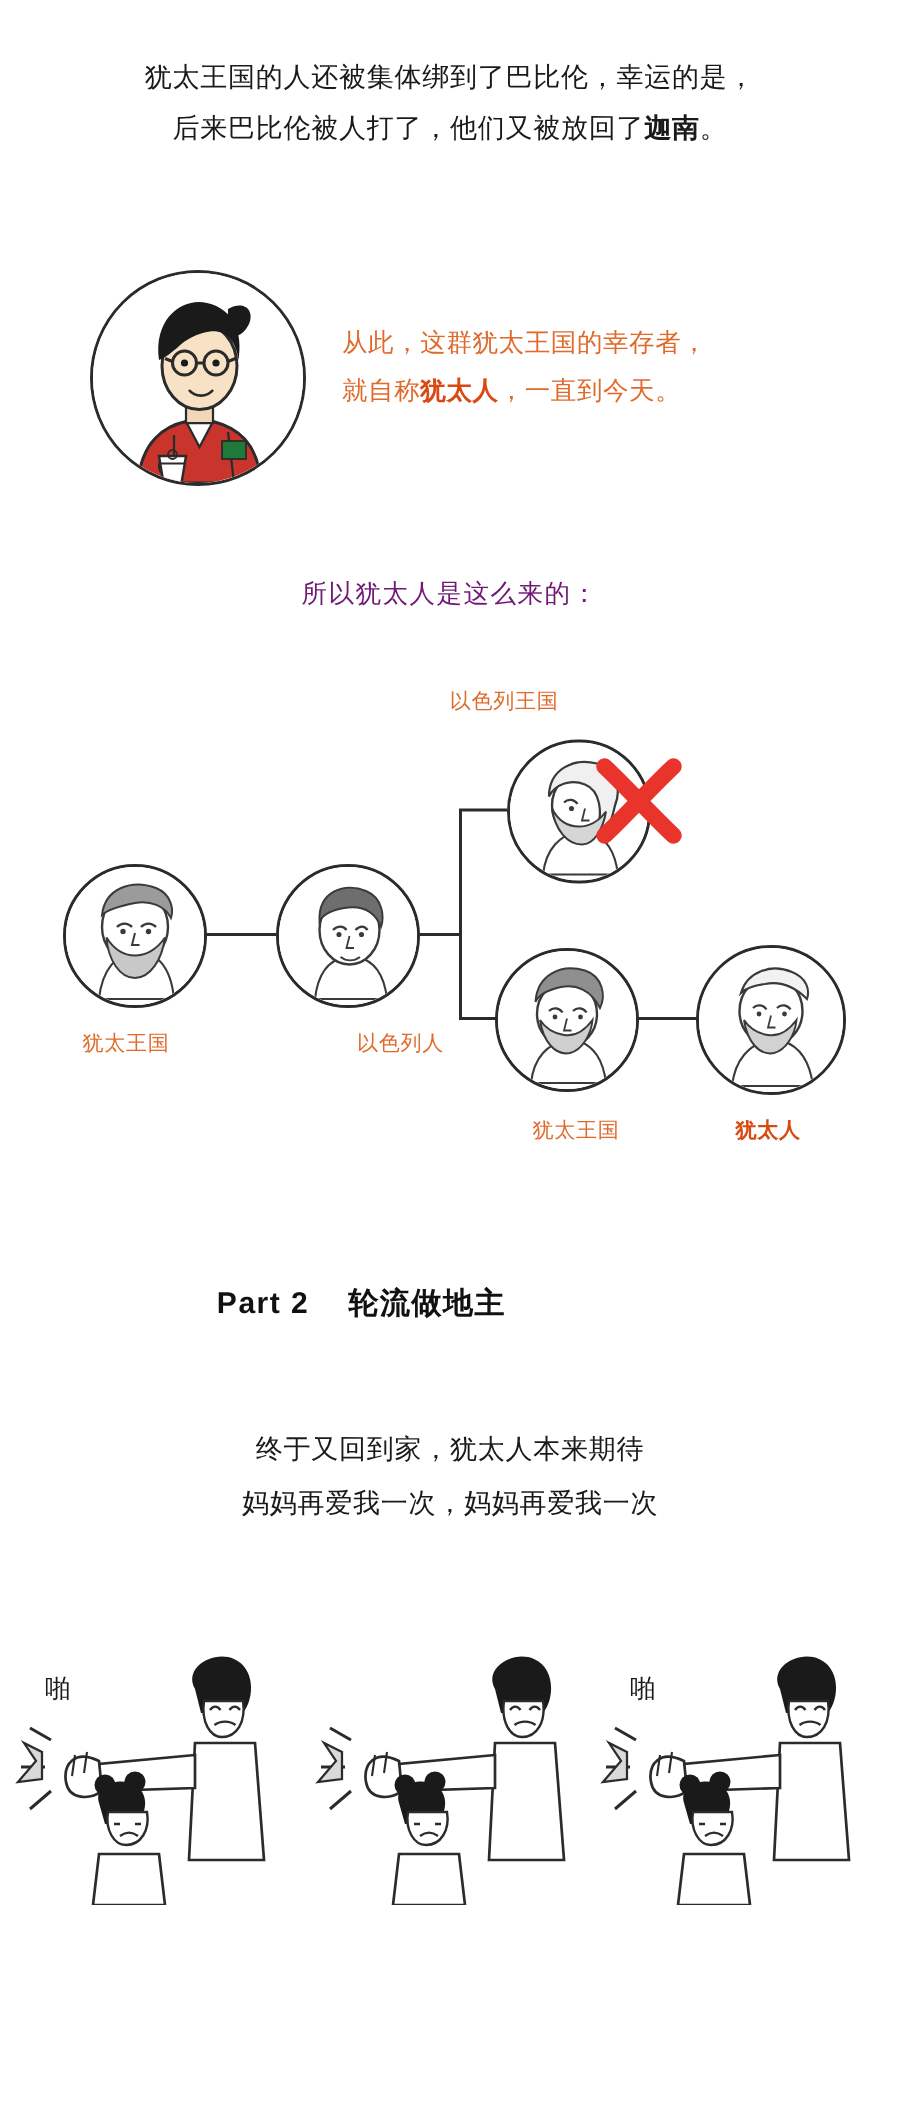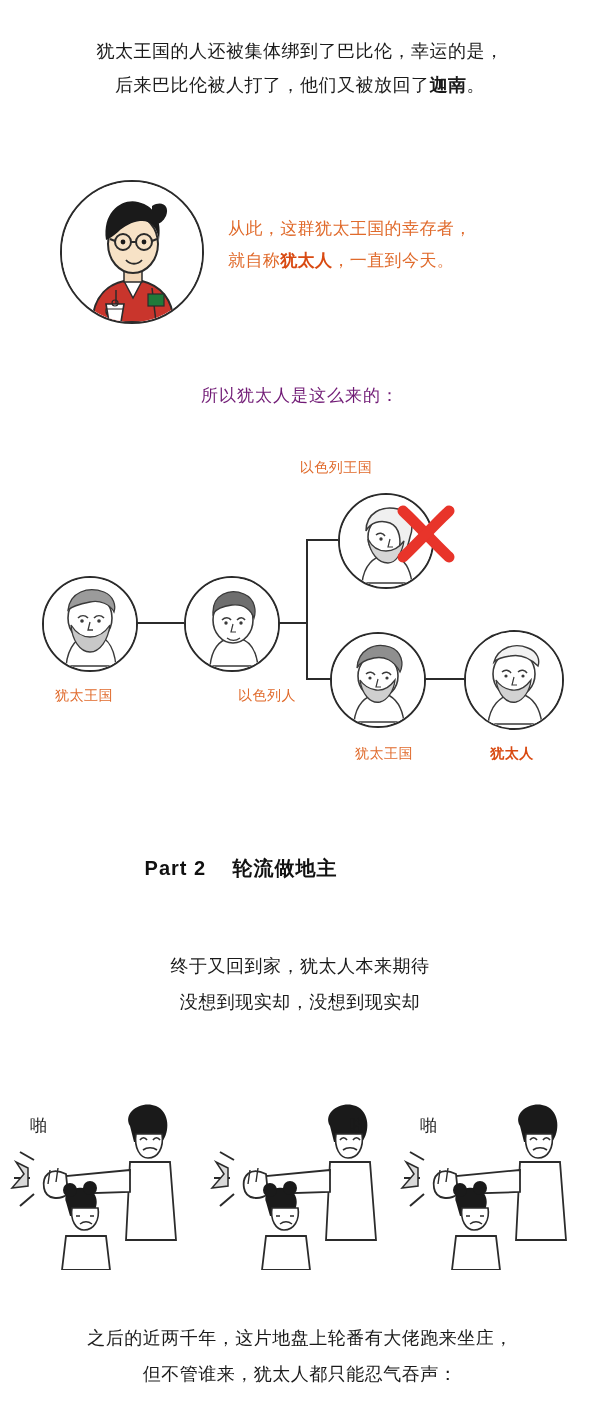--- a/index.html
+++ b/index.html
@@ -330,21 +330,21 @@
   </div>
 
   <div class="part-title">
     <span>Part 2</span>
     &nbsp;&nbsp;
     <span>轮流做地主</span>
   </div>
 
   <div class="mid-para">
     <span class="linerow">终于又回到家，犹太人本来期待</span>
-    <span class="linerow">没想到现实却，没想到现实却</span>
+    <span class="linerow">妈妈再爱我一次，妈妈再爱我一次</span>
   </div>
 
   <div class="comic">
 
     <div class="comic-panel" style="left:10px;">
       <svg viewBox="0 0 200 180" width="200" height="180">
         <rect width="200" height="180" fill="#fff"></rect>
 
         <path d="M120 36 C112 22 132 10 146 16 C160 22 160 42 152 52 L124 52 Z" fill="#1a1a1a"></path>
         <path d="M126 44 C124 58 130 68 138 68 C148 68 154 58 152 44 Z" fill="#fff" stroke="#2b2b2b" stroke-width="1.6"></path>
@@ -415,18 +415,14 @@
         <circle cx="80" cy="98" r="7" fill="#1a1a1a"></circle>
         <path d="M62 118 C60 130 66 140 74 140 C84 140 90 130 88 118 Z" fill="#fff" stroke="#2b2b2b" stroke-width="1.6"></path>
         <path d="M66 126 L70 126 M80 126 L84 126" stroke="#2b2b2b" stroke-width="1.6"></path>
         <path d="M70 134 C74 131 78 131 82 134" stroke="#2b2b2b" stroke-width="1.5" fill="none"></path>
         <path d="M56 146 L96 146 L100 180 L52 180 Z" fill="#fff" stroke="#2b2b2b" stroke-width="1.8"></path>
       </svg>
       <div class="sfx" style="left:20px; top:24px;">啪</div>
     </div>
   </div>
 
-  <div class="bottom-para">
-    <span class="linerow">之后的近两千年，这片地盘上轮番有大佬跑来坐庄，</span>
-    <span class="linerow">但不管谁来，犹太人都只能忍气吞声：</span>
-  </div>
 
 </div>
 
 </body></html>

